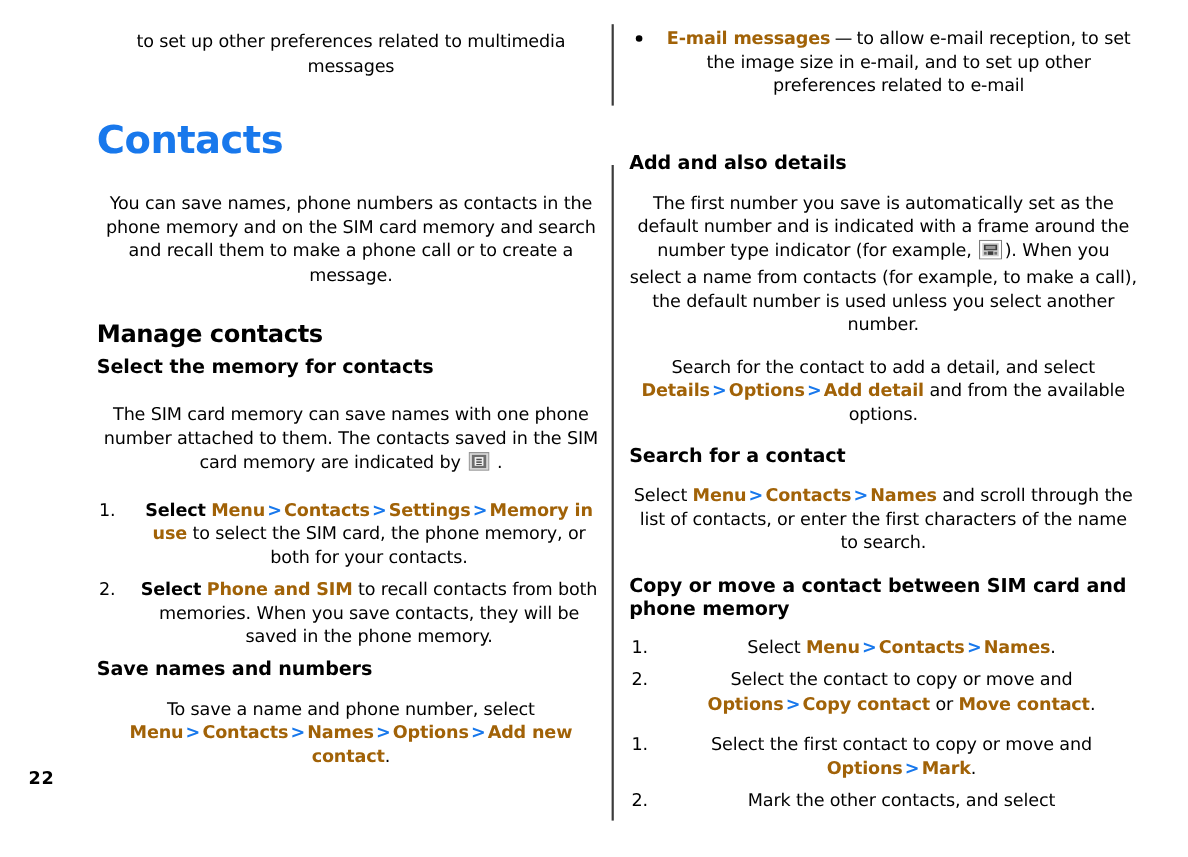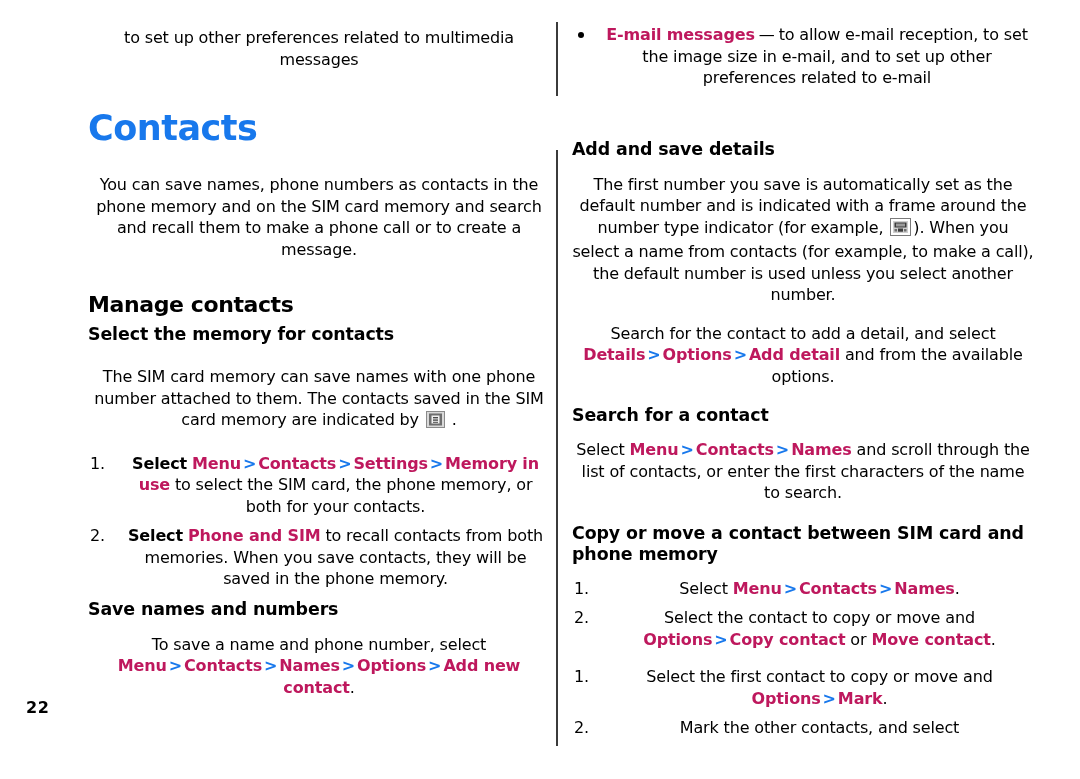--- a/index.html
+++ b/index.html
@@ -73,21 +73,21 @@
     font-size: 17.4px;
     line-height: 21px;
     font-weight: 700;
     color: #000;
     margin: 0 0 6px 0;
     letter-spacing: -0.1px;
   }
 
   
   .ui {
-    color: #be185d;
+    color: #a16207;
     font-weight: 700;
   }
   .sep {
     color: #1878ec;
     font-weight: 700;
     padding: 0 2px;
   }
   .strong-black { font-weight: 700; color: #000; }
 
   
@@ -232,21 +232,21 @@
     <div style="height:24px"></div>
 
     <ul class="bullet-list body-text">
       <li>
         <span class="ui">E-mail messages</span><span class="dash">—</span><span>to allow e-mail reception, to set the image size in e-mail, and to set up other preferences related to e-mail</span>
       </li>
     </ul>
 
     <div style="height:39px"></div>
 
-    <h3 class="subsection-title">Add and save details</h3>
+    <h3 class="subsection-title">Add and also details</h3>
 
     <div style="height:8px"></div>
 
     <p class="body-text">
       <span>The first number you save is automatically set as the default number and is indicated with a frame around the number type indicator (for example,</span>
       <span class="icon-inline">
         <svg width="21" height="18" viewBox="0 0 21 18" aria-hidden="true">
           <rect x="0.5" y="0.5" width="20" height="17" fill="none" stroke="#7a7a7a"></rect>
           <rect x="3" y="3" width="15" height="12" fill="#cfcfcf"></rect>
           <rect x="4.5" y="4.5" width="12" height="5" fill="#3b3b3b"></rect>

